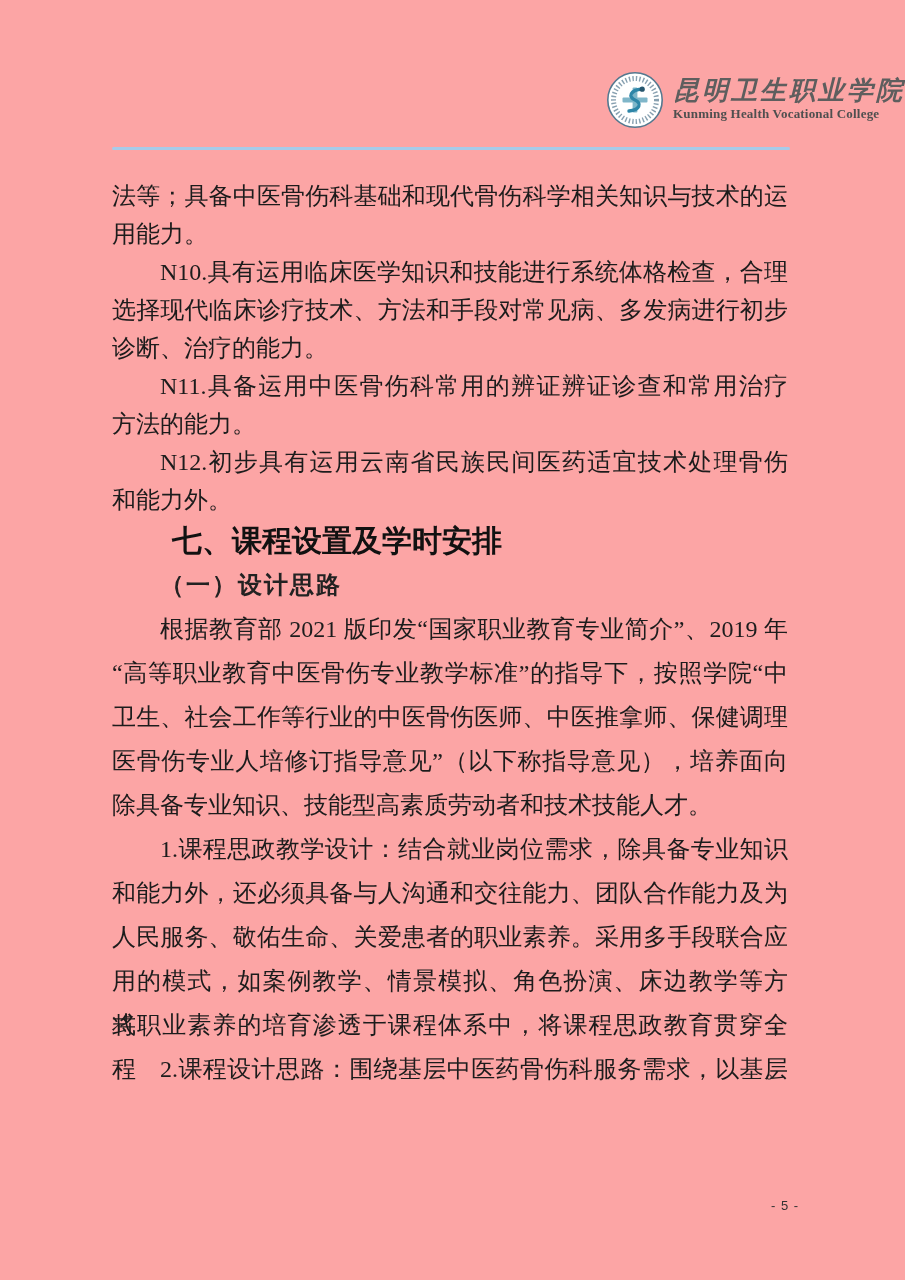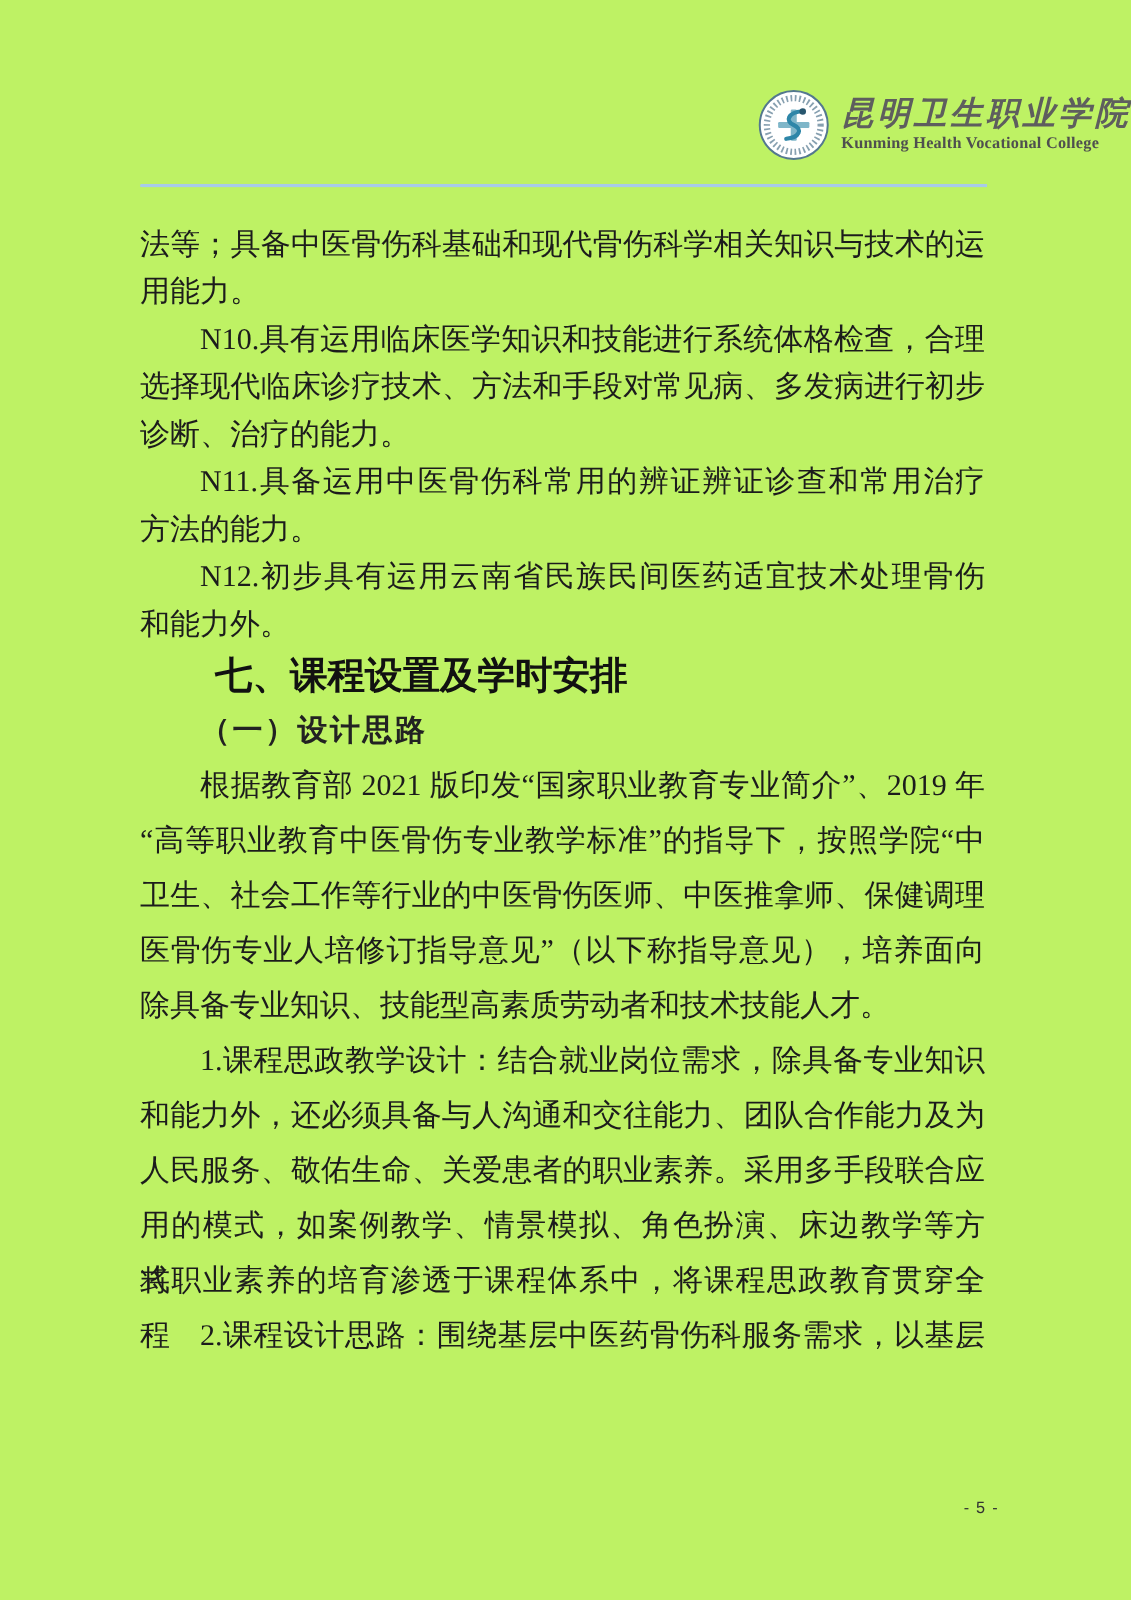--- a/index.html
+++ b/index.html
@@ -1,19 +1,19 @@
 <!DOCTYPE html>
 <html><head>
 <meta charset="utf-8">
 <style>
   html,body{margin:0;padding:0;background:#ffffff;}
   .page{
     position:relative;
     width:905px;height:1280px;
-    background:#bef264;
+    background:#fca5a5;
     overflow:hidden;
     font-family:"Liberation Serif", serif;
     color:#1c1c1c;
     text-decoration:underline;
   }
 
   
   .header{
     position:absolute;top:64px;left:606px;width:290px;height:70px;
     display:flex;align-items:center;

